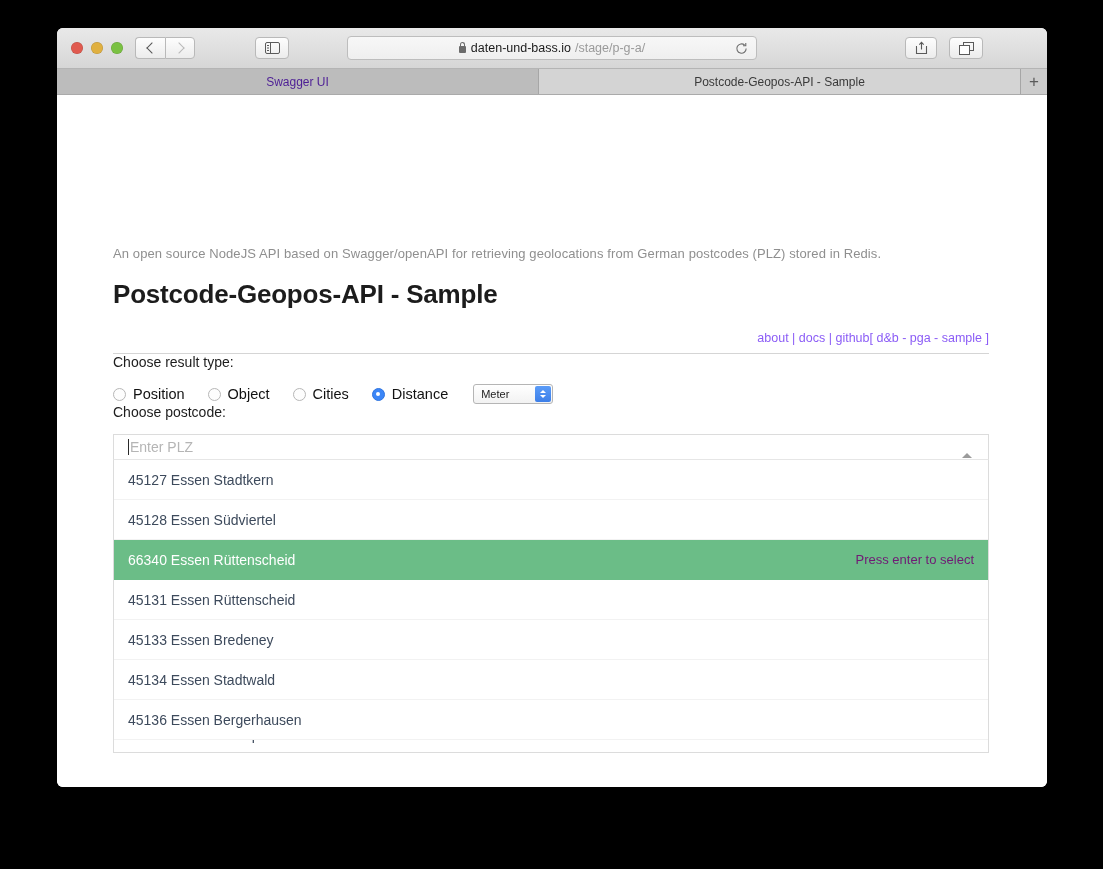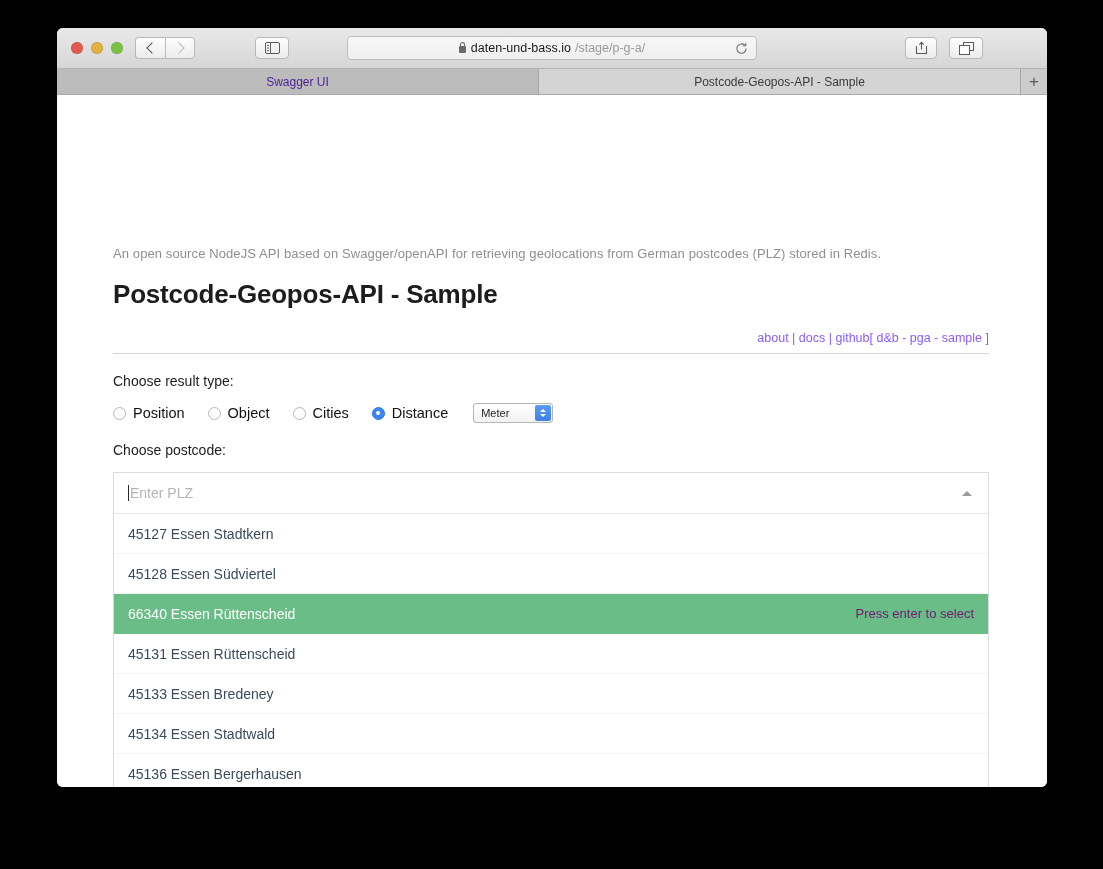--- a/index.html
+++ b/index.html
@@ -178,21 +178,20 @@
     text-align: right;
     font-size: 12.5px;
     color: #8b5cf6;
     margin-top: 21px;
     padding-bottom: 8px;
     border-bottom: 1px solid #d5d5d5;
   }
   .field-label {
     font-size: 14px;
     color: #1c1c1c;
-    margin-top: 19px;
   }
 
   
   .radio-row {
     display: flex;
     align-items: center;
     margin-top: 14px;
     gap: 5px;
   }
   .radio-item {
@@ -254,21 +253,21 @@
     gap: 2px;
   }
   .st-arrow { width: 0; height: 0; border-left: 3px solid transparent; border-right: 3px solid transparent; }
   .st-up   { border-bottom: 3.5px solid #ffffff; }
   .st-down { border-top: 3.5px solid #ffffff; }
 
   
   .combo {
     position: relative;
     margin-top: 14px;
-    height: 42px;
+    height: 26px;
     border: 1px solid #dcdcdc;
     border-bottom: 1px solid #e6e6e6;
     background: #ffffff;
     box-sizing: border-box;
     display: flex;
     align-items: center;
   }
   .caret {
     width: 1px;
     height: 16px;

